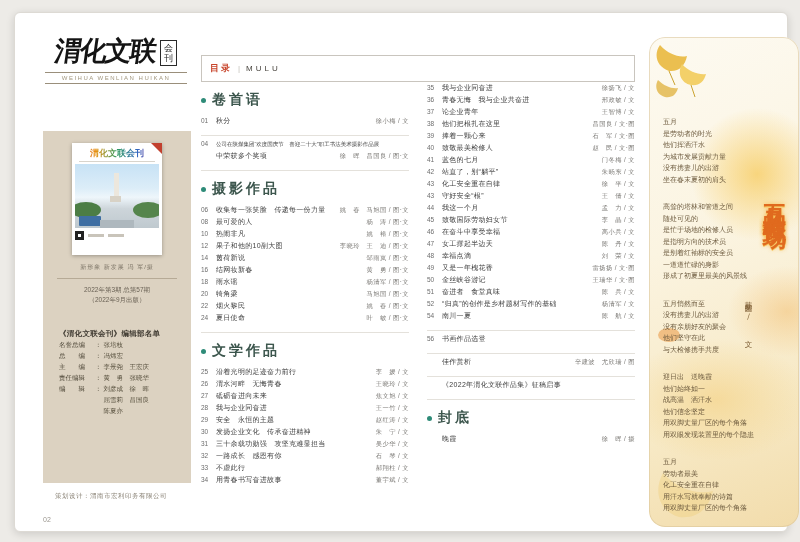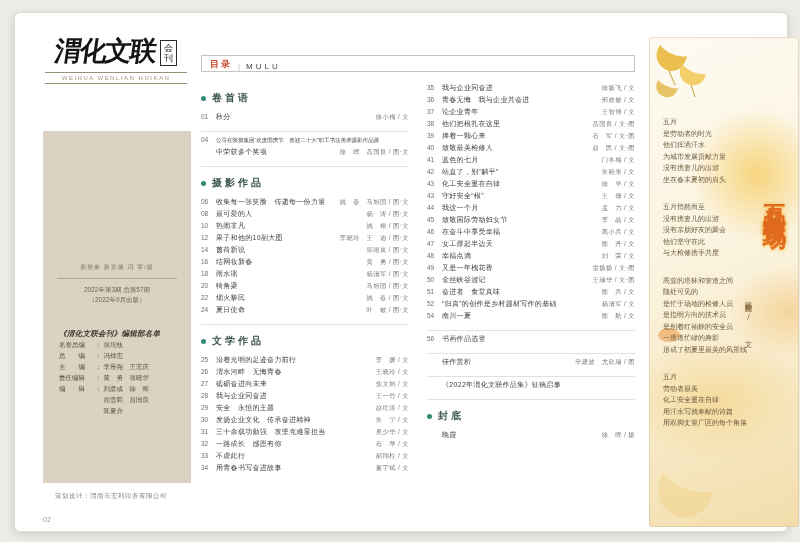--- a/index.html
+++ b/index.html
@@ -65,54 +65,54 @@
       linear-gradient(90deg,#222 0 3px,transparent 0 6px,#222 0 9px),
       linear-gradient(#222 0 3px,#fff 0 6px,#222 0 9px);
   }
   .foot-bar{height:3px;width:16px;background:#c9c4ba;}
   .cover-caption{position:absolute;top:132px;width:100%;text-align:center;
     font-size:6px;color:#7d7567;letter-spacing:1px;}
   .panel-divider{position:absolute;top:147px;left:14px;right:14px;border-top:1px solid #b6aa96;}
   .issue-lines{position:absolute;top:154px;width:100%;text-align:center;
     font-size:6.5px;color:#6b6356;line-height:10px;}
   .editorial{position:absolute;top:198px;left:16px;right:10px;}
-  .editorial-title{font-size:7.5px;font-weight:bold;color:#3e3930;margin-bottom:0;letter-spacing:.3px;font-style:italic;}
+  .editorial-title{font-size:7.5px;font-weight:bold;color:#3e3930;margin-bottom:0;letter-spacing:.3px;}
   .ed-row{display:flex;font-size:6.5px;color:#58513f;line-height:11px;}
   .ed-role{width:36px;flex:none;color:#4c4536;}
   .ed-colon{flex:none;margin-right:2px;color:#4c4536;}
   .credit{position:absolute;left:40px;top:479px;font-size:6.5px;color:#8a8376;letter-spacing:.5px;}
   .pn{position:absolute;bottom:8px;font-size:7px;color:#9a968e;}
   .pn-left{left:28px;}
   .pn-right{right:28px;}
 
   
   .main{position:absolute;left:186px;top:42px;width:434px;}
   .toc-header{
-    height:17px;border:1px solid #c9c5be;display:flex;align-items:flex-end;
-    padding-left:8px;box-sizing:border-box;margin-bottom:10px;background:#fff;
+    height:27px;border:1px solid #c9c5be;display:flex;align-items:center;
+    padding-left:8px;box-sizing:border-box;background:#fff;
   }
   .toc-header .zh{color:#c8452c;font-weight:bold;font-size:9px;letter-spacing:2px;}
   .toc-header .sep{color:#c3bfb8;margin:0 6px;font-size:8px;}
   .toc-header .en{color:#47433d;font-size:8px;letter-spacing:3px;}
   .cols{display:flex;gap:18px;}
   .col{width:208px;}
   .sec{display:flex;align-items:center;gap:6px;margin:9px 0 6px 0;}
   .sec-dot{width:5px;height:5px;border-radius:50%;background:#2e8b78;flex:none;}
-  .sec-label{font-size:10px;font-weight:bold;color:#3c564d;letter-spacing:3px;
+  .sec-label{font-size:14px;font-weight:bold;color:#3c564d;letter-spacing:3px;
     font-family:"DejaVu Serif",serif;}
   .divider{border-top:1px solid #e4e1db;margin:8px 0 2px 0;}
   .toc-row{display:flex;align-items:baseline;font-size:7px;line-height:12px;color:#4a4a4a;}
   .toc-no{width:15px;flex:none;color:#6d6d6d;font-size:6.5px;}
   .toc-title{flex:1;color:#3e3e3e;letter-spacing:.3px;white-space:nowrap;overflow:hidden;}
   .toc-author{flex:none;color:#7c7a76;font-size:6.3px;letter-spacing:.4px;margin-left:4px;white-space:nowrap;}
   .toc-cont{padding-left:15px;}
 
   
   .art-panel{
-    position:absolute;left:634px;top:24px;width:150px;height:490px;border-radius:3px;overflow:hidden;
+    position:absolute;left:634px;top:24px;width:150px;height:490px;border-radius:16px;overflow:hidden;
     background:
       radial-gradient(95px 95px at 72% 28%, rgba(247,205,100,.8), rgba(247,205,100,0) 70%),
       radial-gradient(130px 85px at 45% 74%, rgba(243,205,120,.55), rgba(243,205,120,0) 72%),
       radial-gradient(85px 65px at 92% 56%, rgba(240,175,80,.4), rgba(240,175,80,0) 70%),
       linear-gradient(160deg,#fdfaf1 0%,#fbf4e1 40%,#f7e9c5 75%,#f2dcab 100%);
     box-shadow:inset 0 0 0 1px rgba(216,195,152,.55);
   }
   .leaf-svg{position:absolute;}
   .poem{
     position:absolute;left:14px;top:80px;width:102px;
@@ -138,20 +138,38 @@
 
   <div class="logo-wrap">
     <div class="logo-line">
       <span class="logo-title">渭化文联</span>
       <span class="logo-badge">会刊</span>
     </div>
     <div class="logo-sub">WEIHUA WENLIAN HUIKAN</div>
   </div>
 
   <div class="side-panel">
+    <div class="cover">
+      <div class="cover-corner"></div>
+      <div class="cover-title">渭化文联会刊</div>
+      <div class="cover-rule"></div>
+      <div class="cover-photo">
+        <div class="statue"></div>
+        <div class="statue-base"></div>
+        <div class="bush-l"></div>
+        <div class="bush-r"></div>
+        <div class="equip"></div>
+        <div class="plaza"></div>
+      </div>
+      <div class="cover-footer">
+        <div class="qr"></div>
+        <div class="foot-bar"></div>
+        <div class="foot-bar"></div>
+      </div>
+    </div>
     <div class="cover-caption">新形象 新发展 冯 军/摄</div>
     <div class="panel-divider"></div>
     <div class="issue-lines">
       <div>2022年第3期 总第57期</div>
       <div>（2022年9月出版）</div>
     </div>
     <div class="editorial">
       <div class="editorial-title">《渭化文联会刊》编辑部名单</div>
       <div id="editorial-rows">
           <div class="ed-row">
@@ -487,36 +505,44 @@
     <div class="poem" id="poem">
         <div class="stanza">
           <div>五月</div>
           <div>是劳动者的时光</div>
           <div>他们挥洒汗水</div>
           <div>为城市发展贡献力量</div>
           <div>没有携妻儿的出游</div>
           <div>坐在春末夏初的肩头</div>
         </div>
         <div class="stanza">
-          <div>五月悄然而至</div>
-          <div>没有携妻儿的出游</div>
-          <div>没有亲朋好友的聚会</div>
-          <div>他们坚守在此</div>
-          <div>与大检修携手共度</div>
-        </div>
-        <div class="stanza">
           <div>高耸的塔林和管道之间</div>
           <div>随处可见的</div>
           <div>是忙于场地的检修人员</div>
           <div>是指明方向的技术员</div>
           <div>是别着红袖标的安全员</div>
           <div>一道道忙碌的身影</div>
           <div>形成了初夏里最美的风景线</div>
         </div>
         <div class="stanza">
+          <div>五月悄然而至</div>
+          <div>没有携妻儿的出游</div>
+          <div>没有亲朋好友的聚会</div>
+          <div>他们坚守在此</div>
+          <div>与大检修携手共度</div>
+        </div>
+        <div class="stanza">
+          <div>迎日出　送晚霞</div>
+          <div>他们始终如一</div>
+          <div>战高温　洒汗水</div>
+          <div>他们信念坚定</div>
+          <div>用双脚丈量厂区的每个角落</div>
+          <div>用双眼发现装置里的每个隐患</div>
+        </div>
+        <div class="stanza">
           <div>五月</div>
           <div>劳动者最美</div>
           <div>化工安全重在自律</div>
           <div>用汗水写就奉献的诗篇</div>
           <div>用双脚丈量厂区的每个角落</div>
         </div>
       </div>
     <div class="art-title">五月的检修现场</div>
     <div class="art-author">苏黎园 / 文</div>
   </div>

